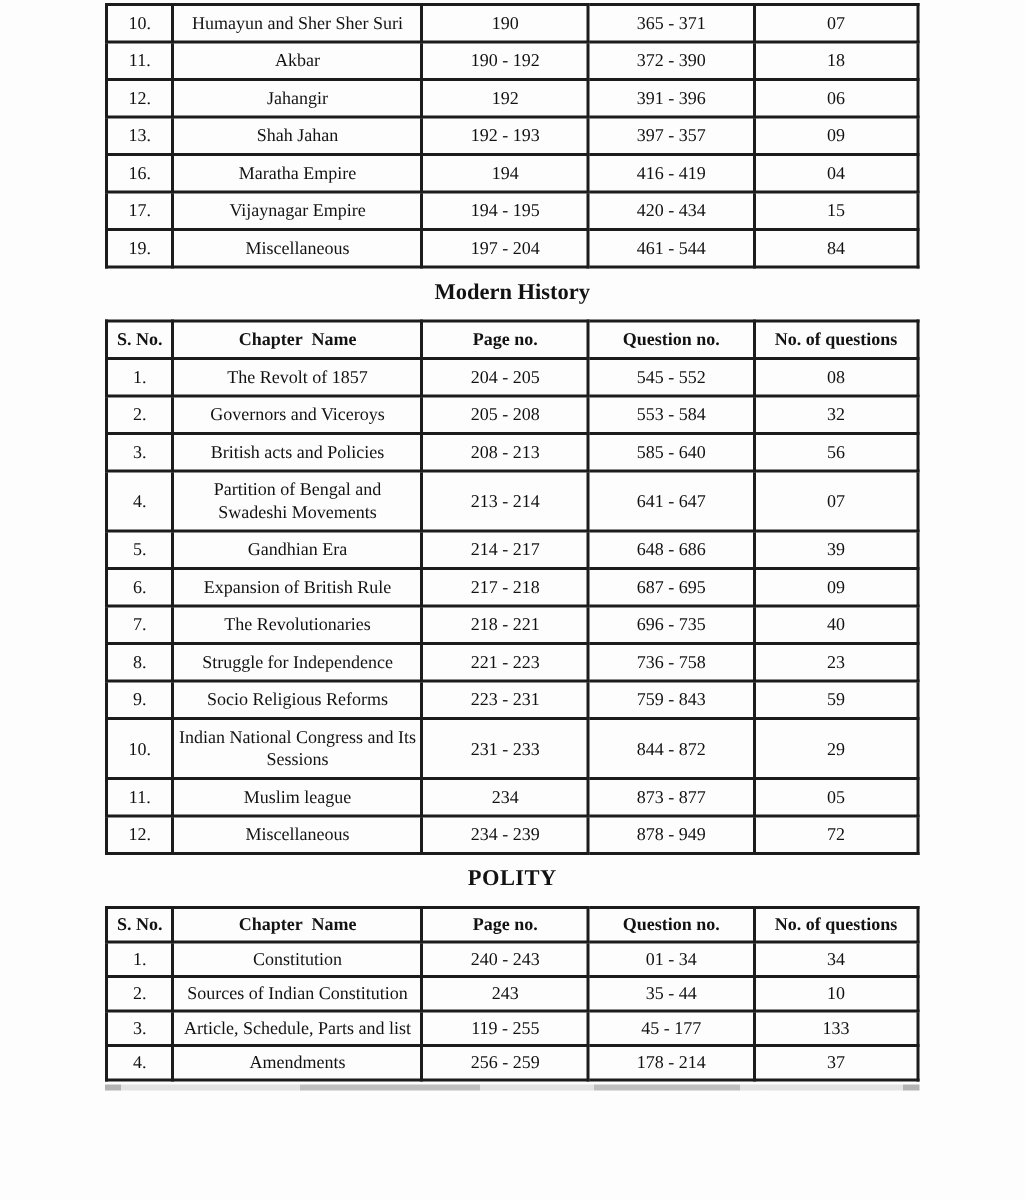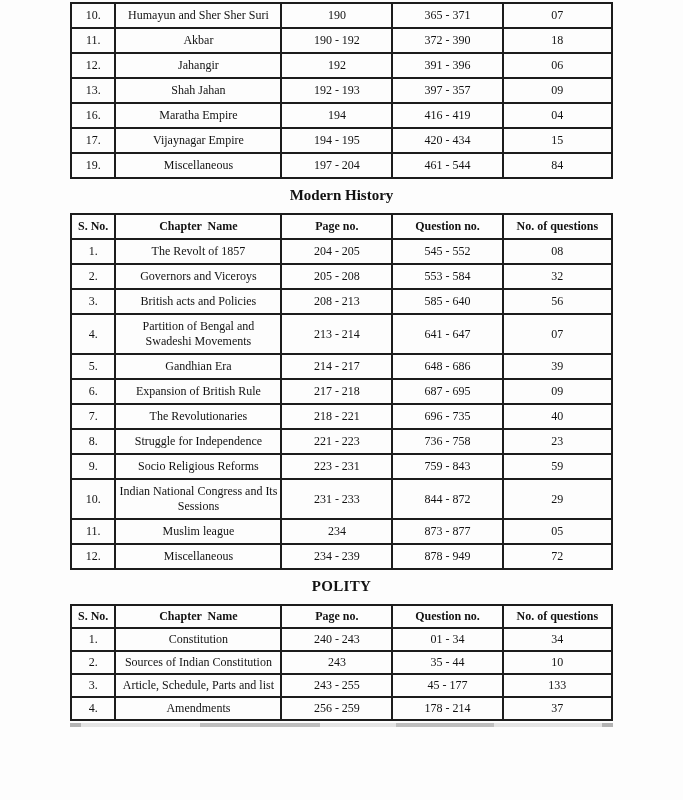--- a/index.html
+++ b/index.html
@@ -272,21 +272,21 @@
           <tr>
             <td>2.</td>
             <td>Sources of Indian Constitution</td>
             <td>243</td>
             <td>35 - 44</td>
             <td>10</td>
           </tr>
           <tr>
             <td>3.</td>
             <td>Article, Schedule, Parts and list</td>
-            <td>243 - 255</td>
+            <td>119 - 255</td>
             <td>45 - 177</td>
             <td>133</td>
           </tr>
           <tr>
             <td>4.</td>
             <td>Amendments</td>
             <td>256 - 259</td>
             <td>178 - 214</td>
             <td>37</td>
           </tr>

